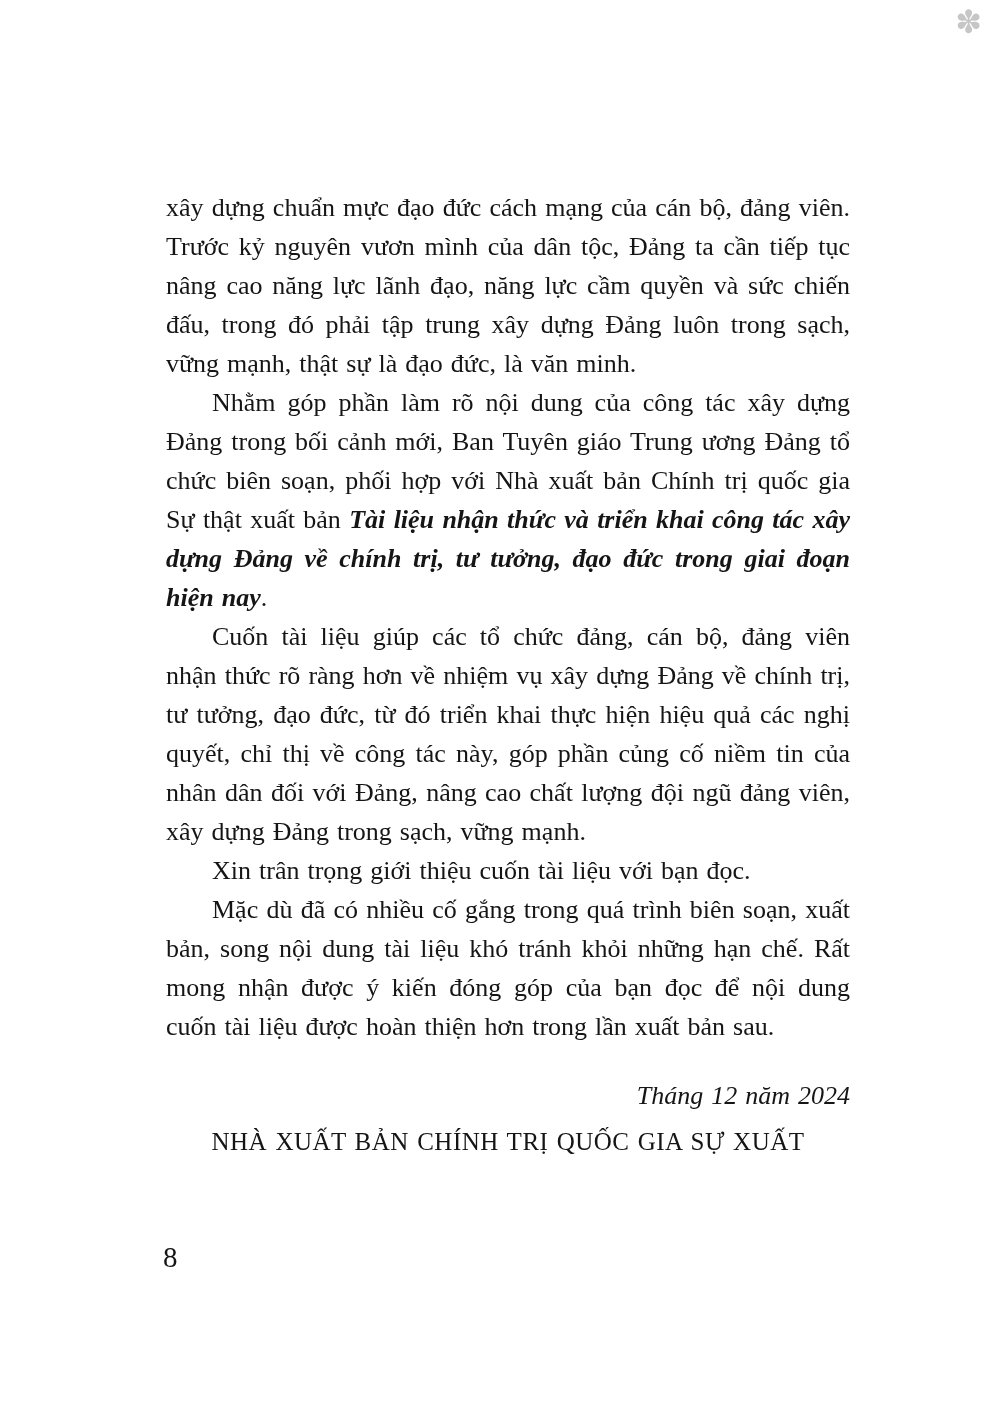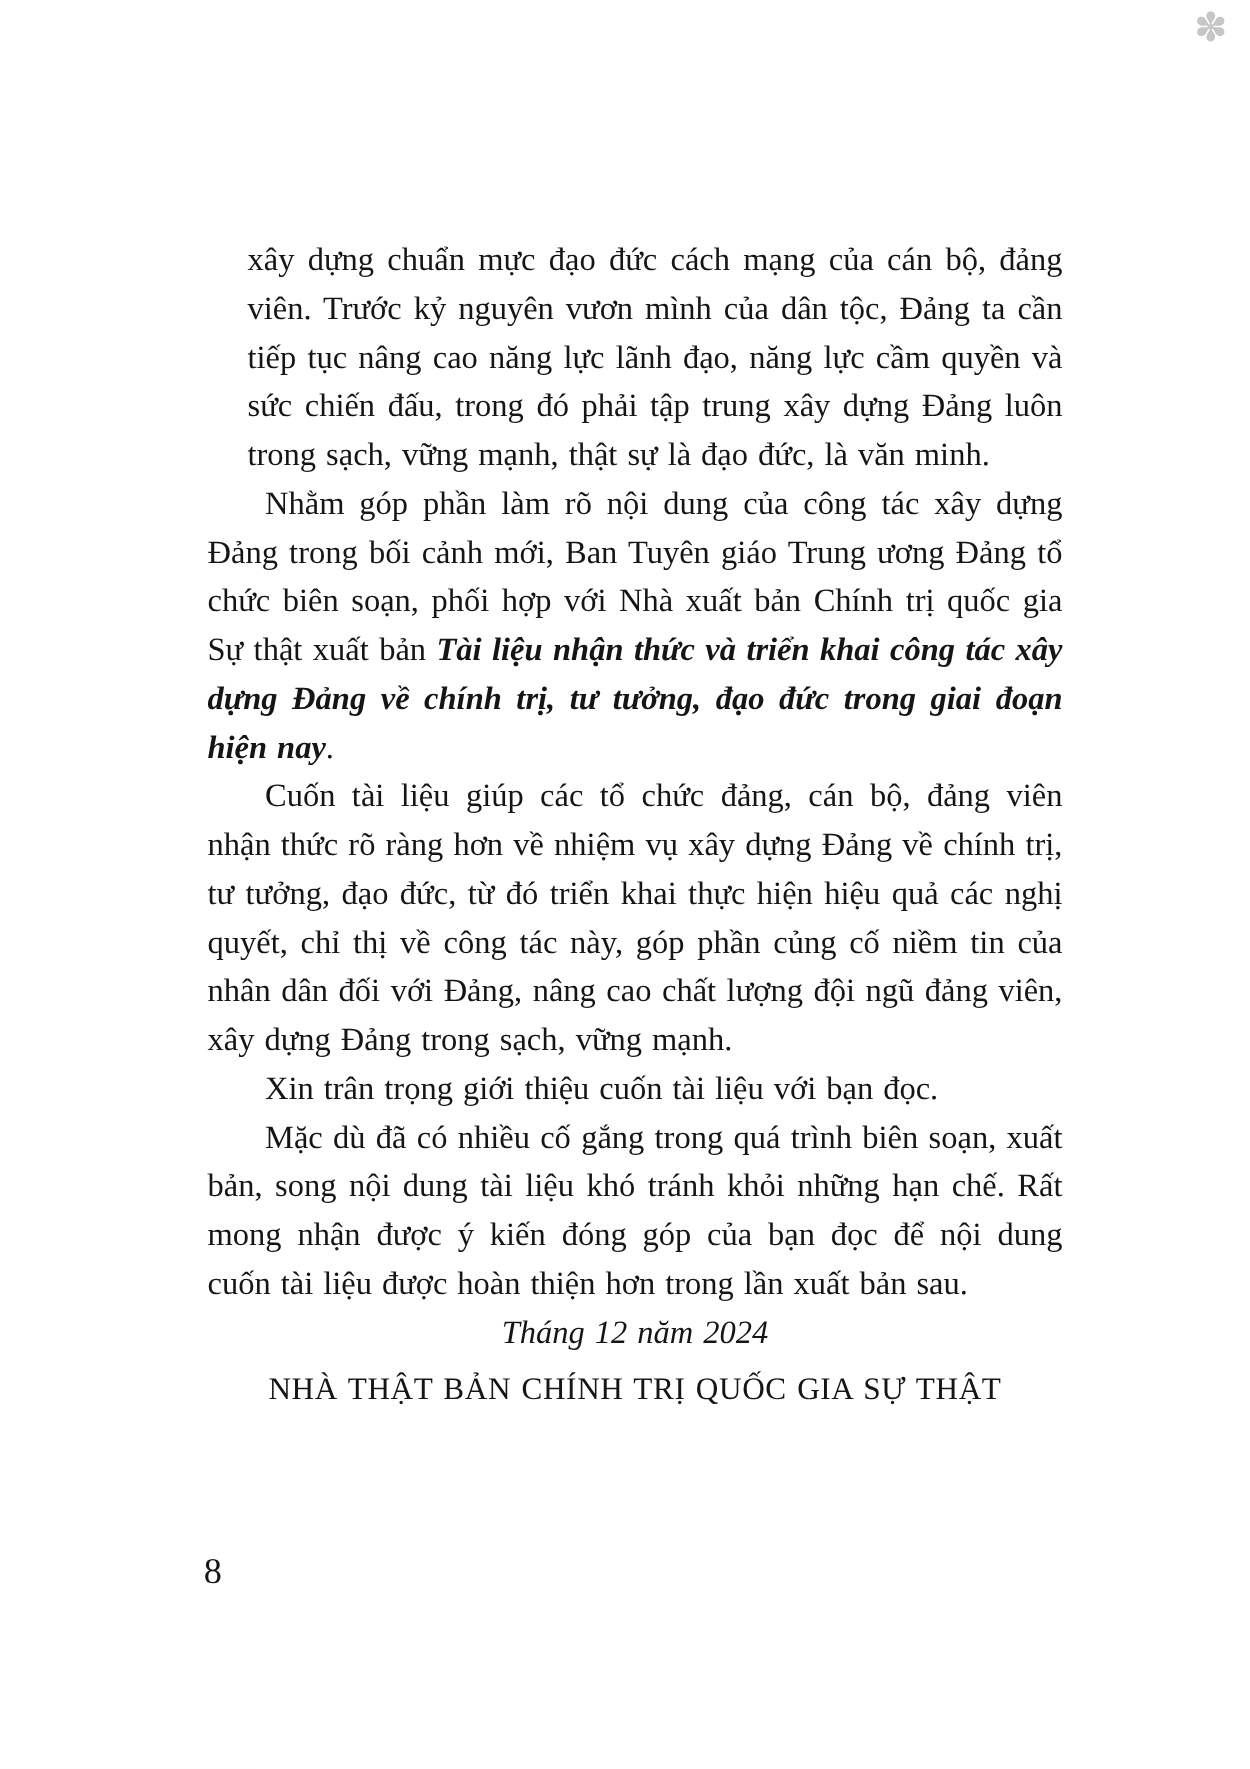--- a/index.html
+++ b/index.html
@@ -39,28 +39,28 @@
     line-height: 39px;
     text-align: justify;
     word-spacing: 1.5px;
   }
   .para {
     margin: 0;
     text-indent: 46px;
   }
   .para.no-indent {
     text-indent: 0;
-    margin-left: 32px;
   }
   .book-title {
     font-weight: bold;
     font-style: italic;
   }
   .sig-date {
-    text-align: center;
+    margin-top: 30px;
+    text-align: right;
     font-style: italic;
     font-size: 26px;
     line-height: 39px;
   }
   .sig-publisher {
     margin-top: 7px;
     text-align: center;
     font-size: 25px;
     line-height: 39px;
     letter-spacing: 0.5px;
@@ -88,19 +88,19 @@
     <p class="para"><span>Nhằm góp phần làm rõ nội dung của công tác xây dựng Đảng trong bối cảnh mới, Ban Tuyên giáo Trung ương Đảng tổ chức biên soạn, phối hợp với Nhà xuất bản Chính trị quốc gia Sự thật xuất bản </span><span class="book-title">Tài liệu nhận thức và triển khai công tác xây dựng Đảng về chính trị, tư tưởng, đạo đức trong giai đoạn hiện nay</span><span>.</span></p>
 
     <p class="para">Cuốn tài liệu giúp các tổ chức đảng, cán bộ, đảng viên nhận thức rõ ràng hơn về nhiệm vụ xây dựng Đảng về chính trị, tư tưởng, đạo đức, từ đó triển khai thực hiện hiệu quả các nghị quyết, chỉ thị về công tác này, góp phần củng cố niềm tin của nhân dân đối với Đảng, nâng cao chất lượng đội ngũ đảng viên, xây dựng Đảng trong sạch, vững mạnh.</p>
 
     <p class="para">Xin trân trọng giới thiệu cuốn tài liệu với bạn đọc.</p>
 
     <p class="para">Mặc dù đã có nhiều cố gắng trong quá trình biên soạn, xuất bản, song nội dung tài liệu khó tránh khỏi những hạn chế. Rất mong nhận được ý kiến đóng góp của bạn đọc để nội dung cuốn tài liệu được hoàn thiện hơn trong lần xuất bản sau.</p>
 
     <div class="sig-date">Tháng 12 năm 2024</div>
 
-    <div class="sig-publisher">NHÀ THẬT BẢN CHÍNH TRỊ QUỐC GIA SỰ THẬT</div>
+    <div class="sig-publisher">NHÀ XUẤT BẢN CHÍNH TRỊ QUỐC GIA SỰ XUẤT</div>
 
   </main>
 
   <div class="page-number">8</div>
 
 </div>
 
 </body></html>

